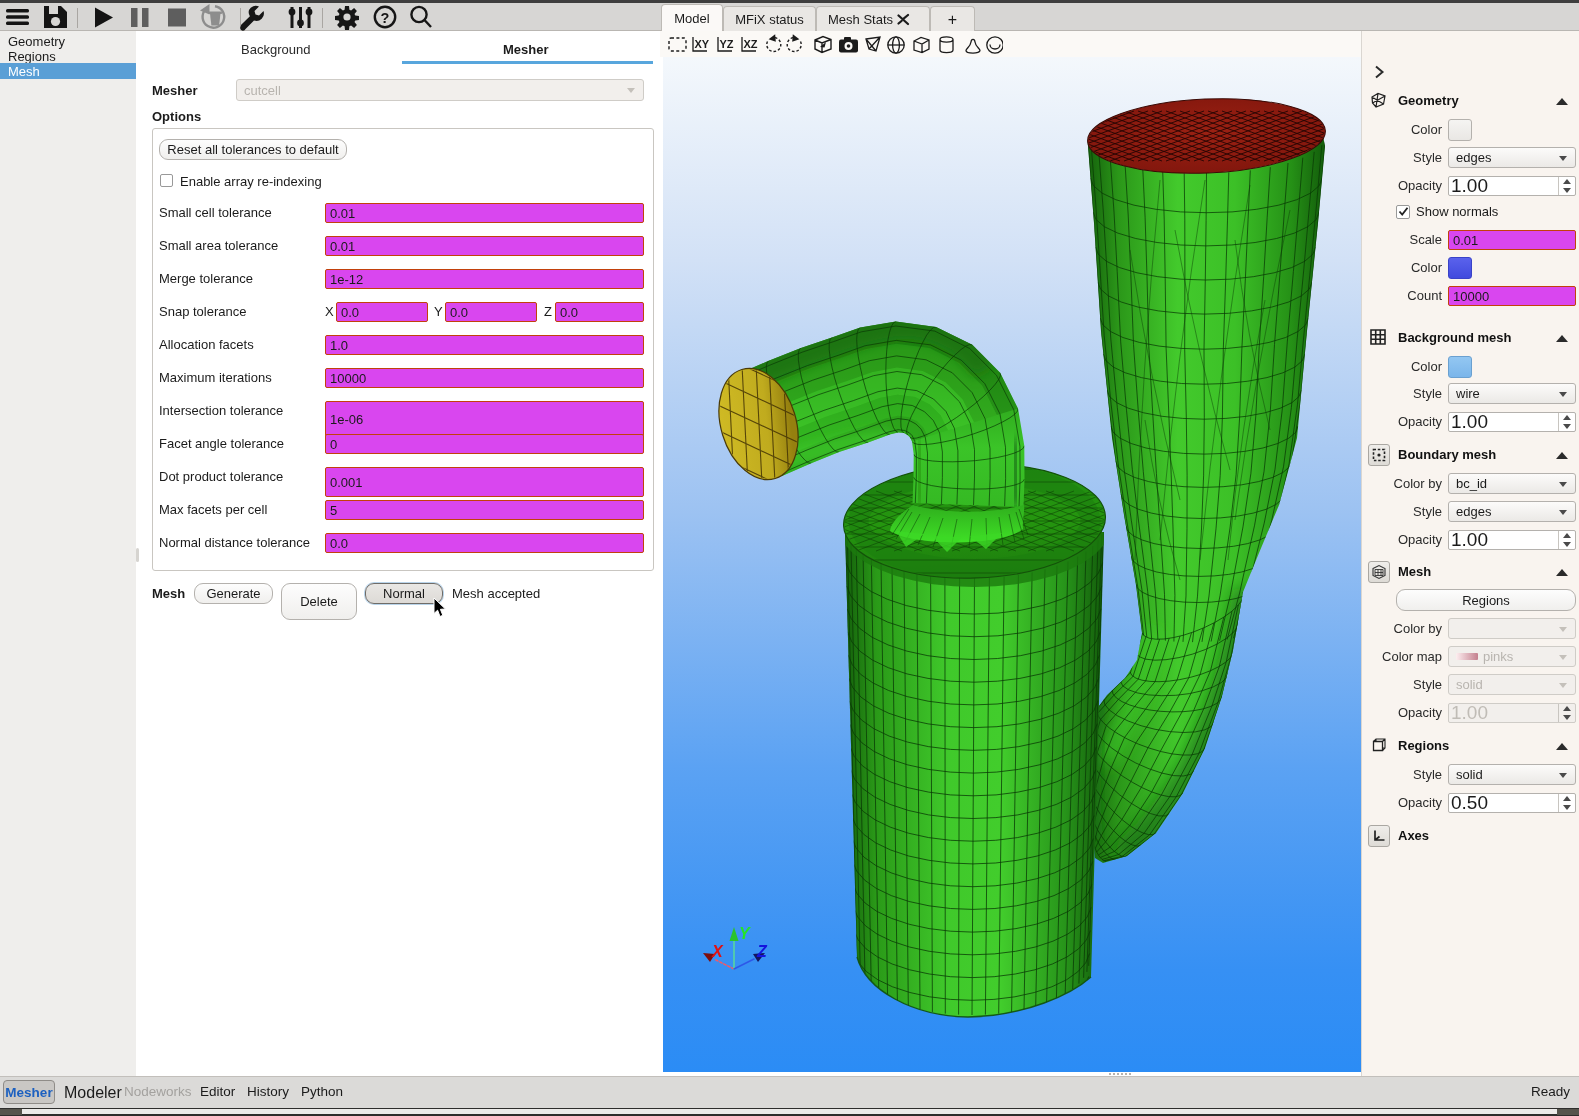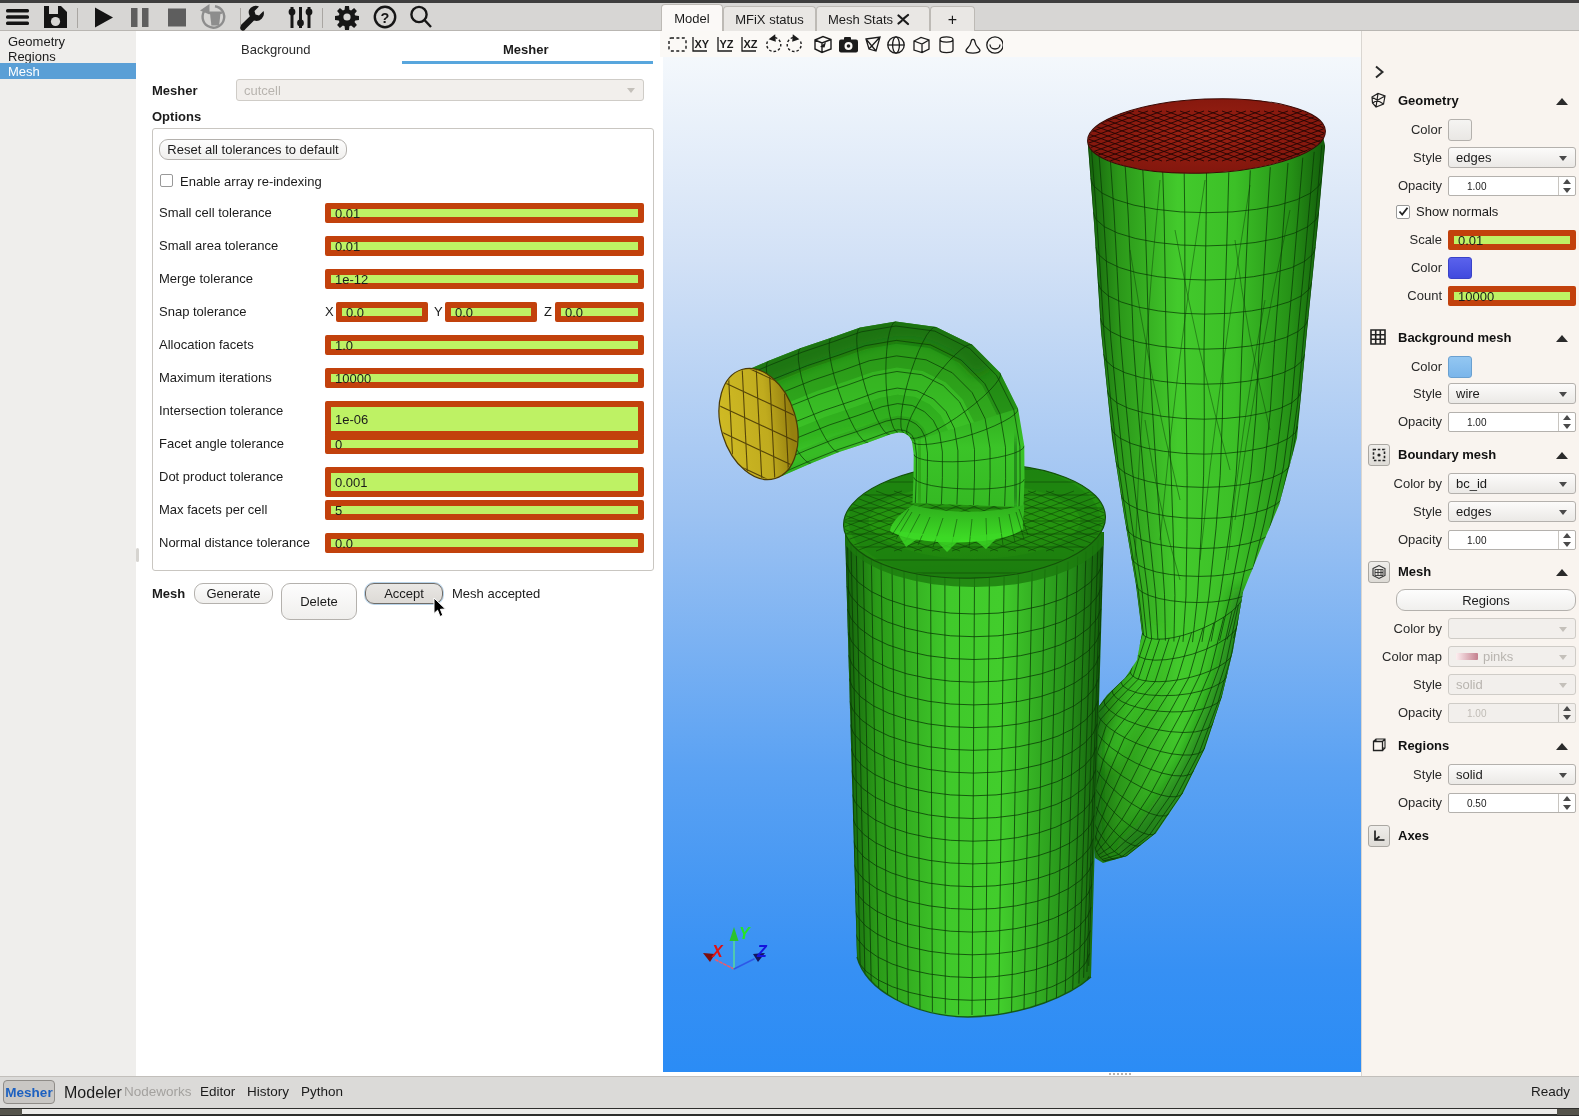--- a/index.html
+++ b/index.html
@@ -1,23 +1,23 @@
 <!DOCTYPE html>
 <html><head><meta charset="utf-8"><style>
 *{margin:0;padding:0;box-sizing:border-box}
 html,body{width:1579px;height:1116px;overflow:hidden;font-family:"Liberation Sans",sans-serif;background:#fff;position:relative}
 .abs{position:absolute}
 .lbl{position:absolute;font-size:13px;color:#1b1b1b;white-space:nowrap}
-.inp{position:absolute;background:#bef264;border:6px solid #c2410c;border-radius:2px;font-size:13px;color:#1b1b1b;padding:0 0 0 4px;display:flex;align-items:center;white-space:nowrap}
+.inp{position:absolute;background:#d946ef;border:1px solid #c2410c;border-radius:2px;font-size:13px;color:#1b1b1b;padding:0 0 0 4px;display:flex;align-items:center;white-space:nowrap}
 .btn{position:absolute;background:linear-gradient(#fdfdfd,#f0efed);border:1px solid #b4b1ad;border-radius:9px;font-size:13px;color:#1b1b1b;display:flex;align-items:center;justify-content:center;white-space:nowrap}
 .combo{position:absolute;background:linear-gradient(#fcfbfa,#ebe9e6);border:1px solid #b4b1ad;border-radius:3px;font-size:13px;color:#1b1b1b;display:flex;align-items:center;padding-left:7px;white-space:nowrap}
 .combo .arr{position:absolute;right:8px;top:50%;margin-top:-2px;width:0;height:0;border-left:4.5px solid transparent;border-right:4.5px solid transparent;border-top:5px solid #4a4a4a}
 .combo.dis{background:#f2efec;color:#b8b4af;border-color:#cfccc7}
 .combo.dis .arr{border-top-color:#c4c0ba}
-.spin{position:absolute;background:#fff;border:1px solid #b4b1ad;border-radius:2px;font-size:10px;color:#1b1b1b;display:flex;align-items:center;padding-left:18px}
+.spin{position:absolute;background:#fff;border:1px solid #b4b1ad;border-radius:2px;font-size:19px;color:#1b1b1b;display:flex;align-items:center;padding-left:2px}
 .spin .ud{position:absolute;right:0;top:0;bottom:0;width:17px;border-left:1px solid #c8c5c0;display:flex;flex-direction:column;align-items:center;justify-content:space-around}
 .spin .u{width:0;height:0;border-left:4px solid transparent;border-right:4px solid transparent;border-bottom:5px solid #4a4a4a}
 .spin .d{width:0;height:0;border-left:4px solid transparent;border-right:4px solid transparent;border-top:5px solid #4a4a4a}
 .spin.dis{background:#f2efec;color:#c0bcb6;border-color:#cfccc7}
 .hdr{position:absolute;font-size:13px;font-weight:bold;color:#111}
 .rlab{position:absolute;font-size:13px;color:#2a2a2a;text-align:right}
 .carr{position:absolute;width:0;height:0;border-left:6px solid transparent;border-right:6px solid transparent;border-bottom:7px solid #2b2b2b}
 .icbtn{position:absolute;width:22px;height:22px;background:linear-gradient(#efedea,#dedbd6);border:1px solid #aaa7a2;border-radius:3px;display:flex;align-items:center;justify-content:center}
 </style></head><body>
 <div class="abs" style="left:0;top:0;width:1579px;height:3px;background:#3e3e3e"></div>
@@ -116,21 +116,21 @@
 <div class="inp" style="left:325px;top:434px;width:319px;height:20px">0</div>
 <div class="lbl" style="left:159px;top:469px">Dot product tolerance</div>
 <div class="inp" style="left:325px;top:467px;width:319px;height:30px">0.001</div>
 <div class="lbl" style="left:159px;top:502px">Max facets per cell</div>
 <div class="inp" style="left:325px;top:500px;width:319px;height:20px">5</div>
 <div class="lbl" style="left:159px;top:535px">Normal distance tolerance</div>
 <div class="inp" style="left:325px;top:533px;width:319px;height:20px">0.0</div>
 <div class="lbl" style="left:152px;top:586px;font-weight:bold">Mesh</div>
 <div class="btn" style="left:194px;top:583px;width:79px;height:21px">Generate</div>
 <div class="btn" style="left:281px;top:583px;width:76px;height:37px">Delete</div>
-<div class="btn" style="left:365px;top:583px;width:78px;height:21px;background:linear-gradient(#e9e7e4,#dddad6);border-color:#6f6c68;box-shadow:0 0 0 1px #b9d4ea">Accept</div>
+<div class="btn" style="left:365px;top:583px;width:78px;height:21px;background:linear-gradient(#e9e7e4,#dddad6);border-color:#6f6c68;box-shadow:0 0 0 1px #b9d4ea">Normal</div>
 <div class="lbl" style="left:452px;top:586px">Mesh accepted</div>
 <svg class="abs" style="left:433px;top:597px" width="16" height="22" viewBox="0 0 16 22">
     <path d="M1,1 L1,16.5 L4.6,13.2 L7,19.5 L9.8,18.3 L7.4,12.3 L12.4,12 Z" fill="#000" stroke="#fff" stroke-width="1"></path>
   </svg>
 <div class="abs" style="left:136px;top:548px;width:3px;height:14px;background:#d6d4d0;border-radius:2px"></div>
 <div class="abs" style="left:660px;top:31px;width:702px;height:26px;background:#fbf9f6"></div>
 <svg class="abs" style="left:663px;top:33px" width="340" height="24" viewBox="0 0 340 24">
 <g stroke="#1b1b1b" stroke-width="1.4" fill="none">
 <rect x="6" y="5" width="17" height="13" rx="2" stroke-dasharray="3 2.4"></rect>
 <path d="M30,4 V18 H44" stroke-width="1.3"></path>

